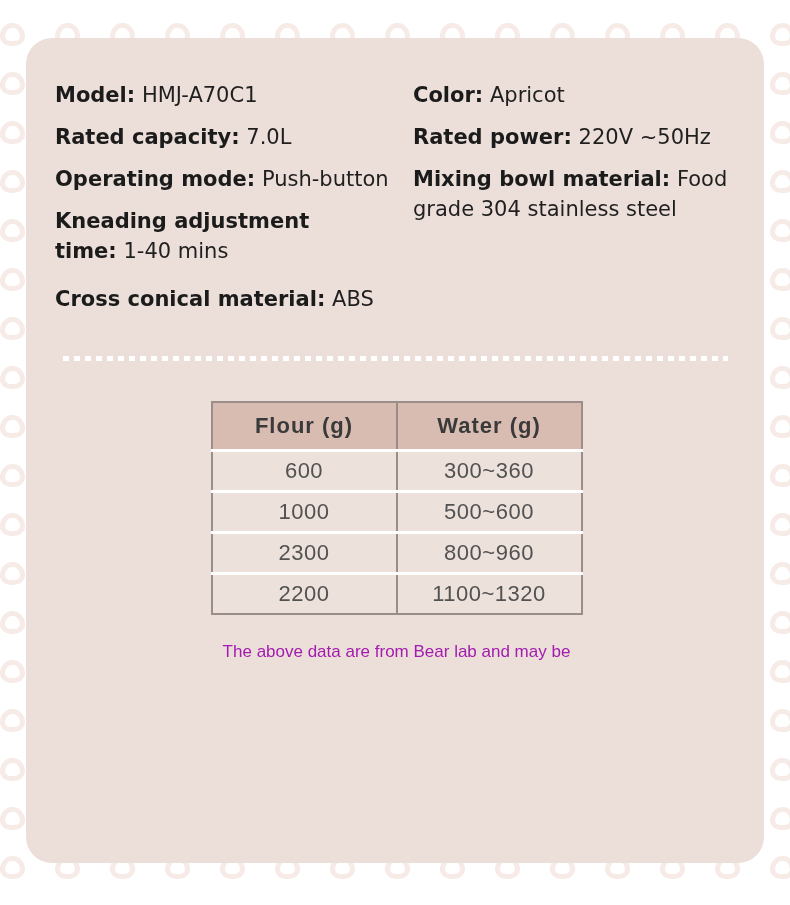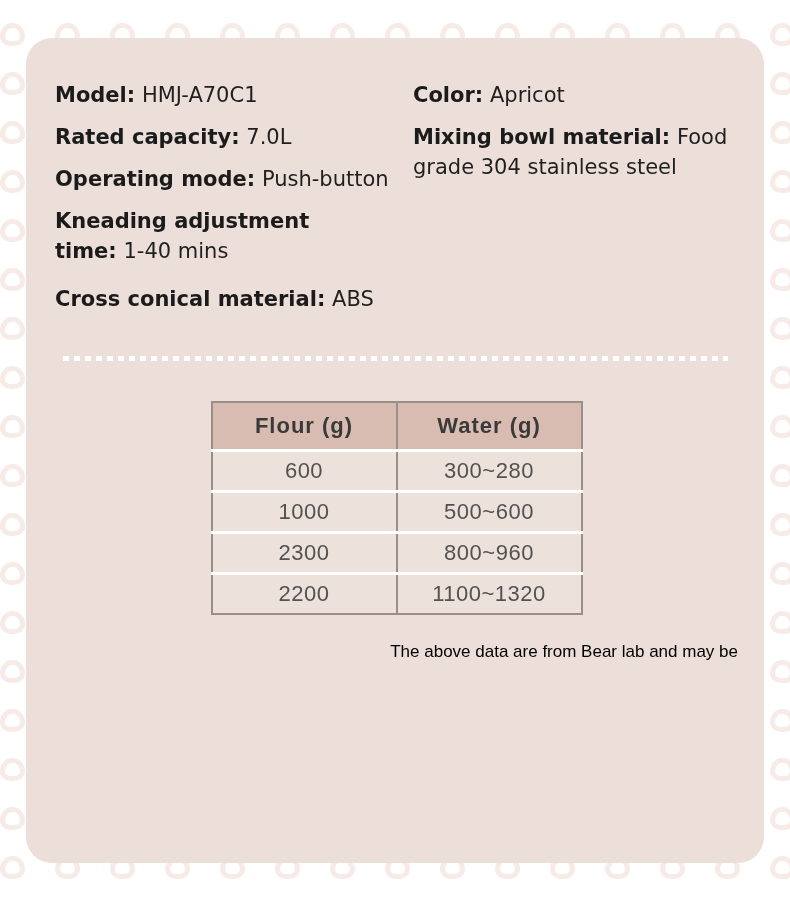--- a/index.html
+++ b/index.html
@@ -58,23 +58,23 @@
   }
   table.flour td{
     background:#ede1db;color:#525252;
     font-size:22px;font-weight:normal;letter-spacing:0.5px;
     height:36px;text-align:center;vertical-align:middle;
     border-top:3px solid #ffffff;
   }
   table.flour th+th, table.flour td+td{border-left:2px solid #9b8e88;}
   
   .disclaimer{
-    margin:24px 0 0 0;text-align:right;
+    margin:24px 0 0 0;text-align:center;
     font-family:"Liberation Sans",sans-serif;
-    font-size:17px;line-height:25px;color:#000000;
+    font-size:17px;line-height:25px;color:#a21caf;
   }
 </style>
 </head>
 <body>
 
 <div class="pattern">
     <div class="ring" style="left: 0px; top: 23px;"></div>
     <div class="ring" style="left: 55px; top: 23px;"></div>
     <div class="ring" style="left: 110px; top: 23px;"></div>
     <div class="ring" style="left: 165px; top: 23px;"></div>
@@ -352,38 +352,39 @@
     <div class="speccol left">
       <p class="item"><span class="lbl">Model:</span><span class="val">HMJ-A70C1</span></p>
       <p class="item"><span class="lbl">Rated capacity:</span><span class="val">7.0L</span></p>
       <p class="item"><span class="lbl">Operating mode:</span><span class="val">Push-button</span></p>
       <p class="item wrap2"><span class="lbl">Kneading adjustment
 time:</span><span class="val">1-40 mins</span></p>
       <p class="item gap-top"><span class="lbl">Cross conical material:</span><span class="val">ABS</span></p>
     </div>
     <div class="speccol right">
       <p class="item"><span class="lbl">Color:</span><span class="val">Apricot</span></p>
+      <p class="item"><span class="lbl">Rated power:</span><span class="val">220V ~50Hz</span></p>
       <p class="item"><span class="lbl">Mixing bowl material:</span><span class="val">Food grade 304 stainless steel</span></p>
     </div>
   </div>
 
   <div class="dashes"></div>
 
 
   <table class="flour">
     <thead>
       <tr>
         <th>Flour (g)</th>
         <th>Water (g)</th>
       </tr>
     </thead>
     <tbody>
       <tr>
         <td>600</td>
-        <td>300~280</td>
+        <td>300~360</td>
       </tr>
       <tr>
         <td>1000</td>
         <td>500~600</td>
       </tr>
       <tr>
         <td>2300</td>
         <td>800~960</td>
       </tr>
       <tr>

